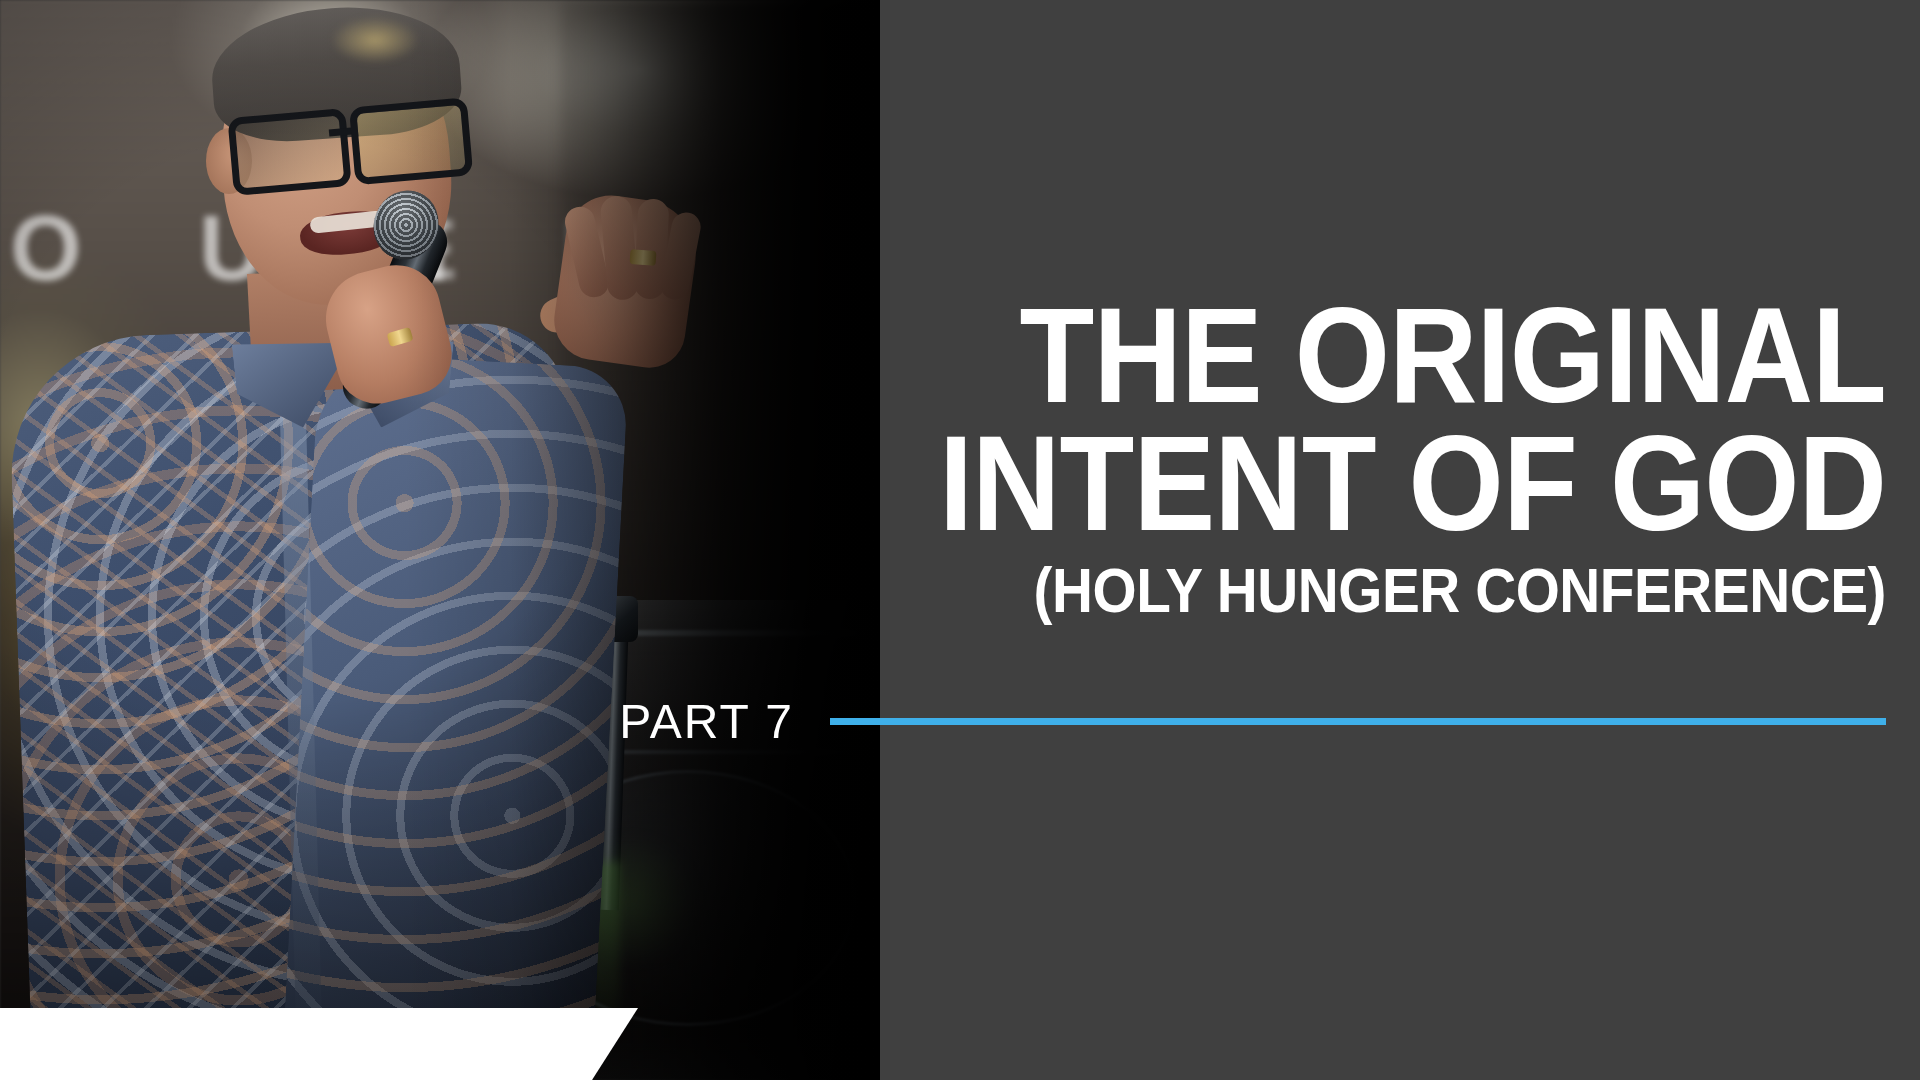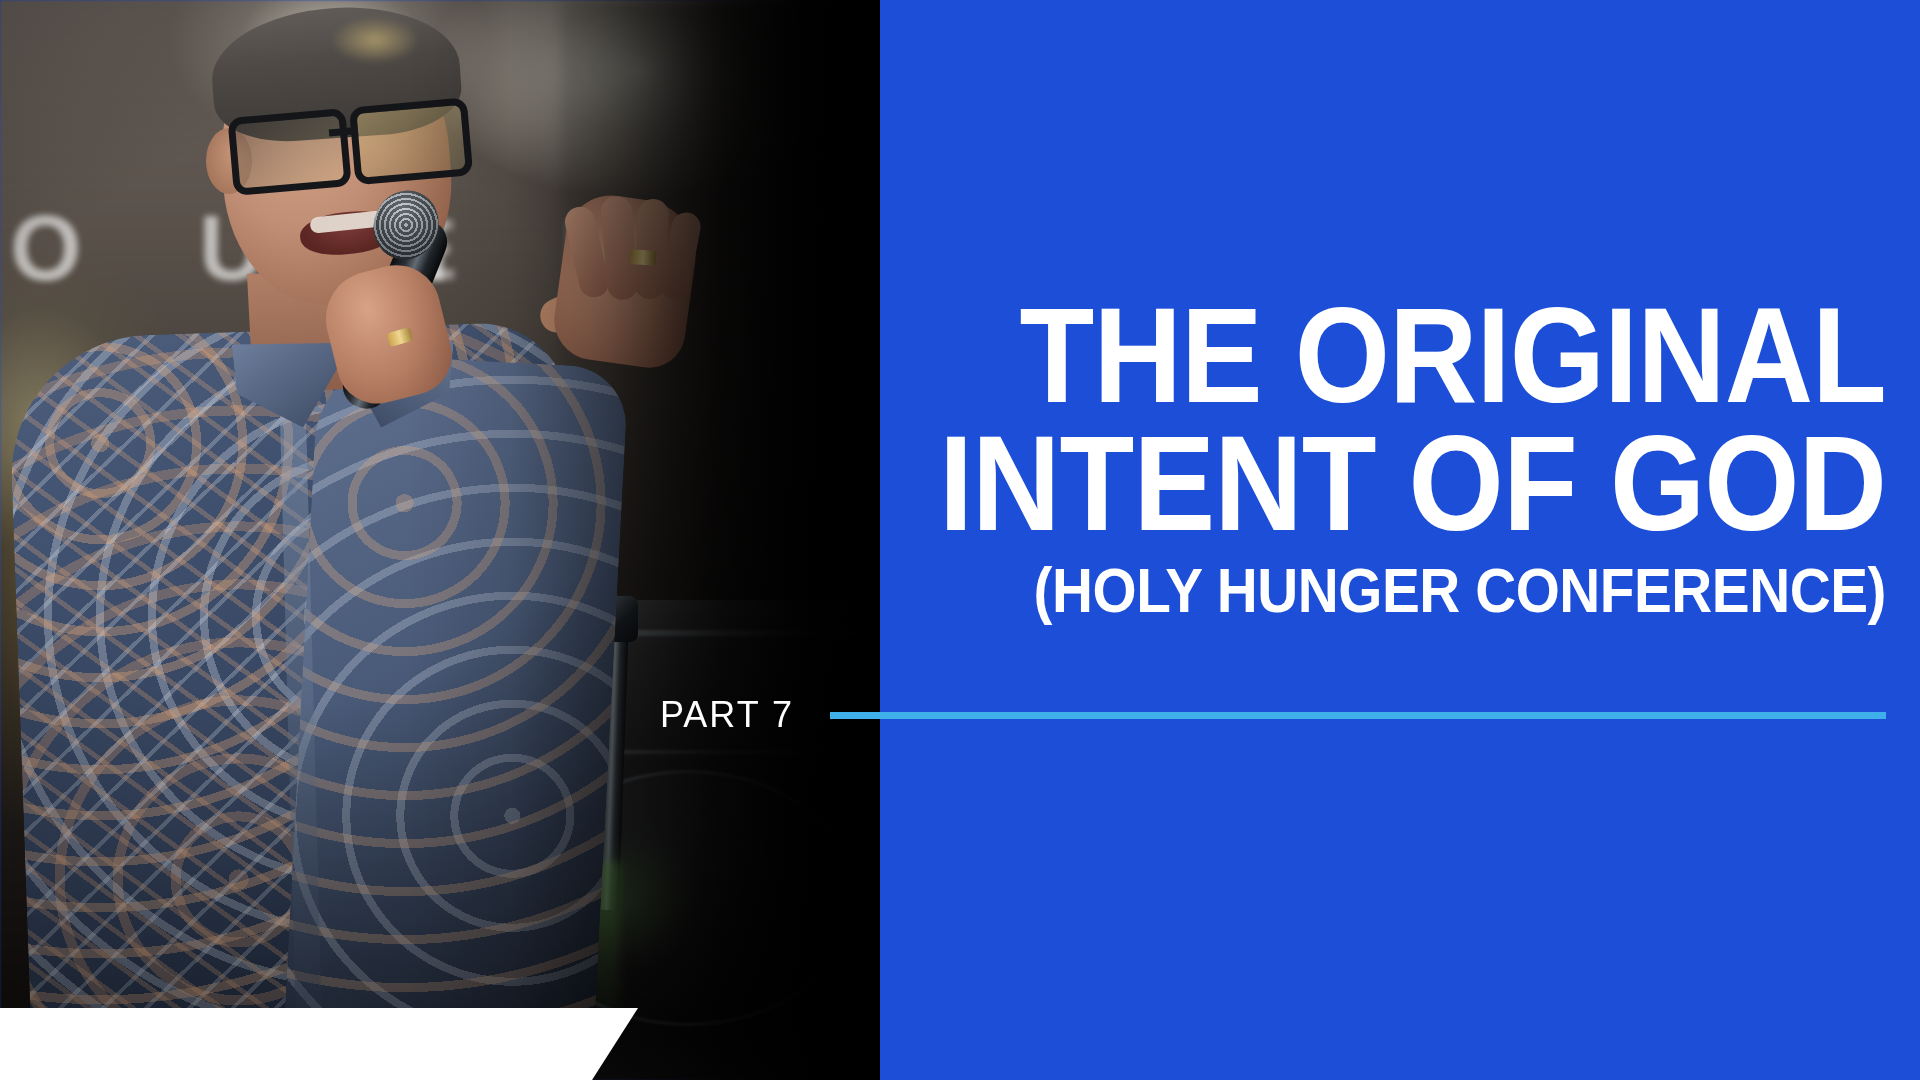--- a/index.html
+++ b/index.html
@@ -3,21 +3,21 @@
 <meta charset="utf-8">
 <style>
   html,body{margin:0;padding:0;background:#000;}
   body{
     width:1920px;height:1080px;overflow:hidden;position:relative;
     font-family:"Liberation Sans","DejaVu Sans",sans-serif;
     background:#000;
   }
 
   
-  .stage{position:absolute;inset:0;background:#1d4ed8;overflow:hidden;}
+  .stage{position:absolute;inset:0;background:#404040;overflow:hidden;}
 
   
   .photo{
     position:absolute;left:0;top:0;width:880px;height:1080px;overflow:hidden;
   }
   .photo-inner{position:absolute;inset:0;}
 
   
   .bg-wall{
     position:absolute;inset:0;
@@ -274,21 +274,21 @@
     transform:scaleX(.90);transform-origin:right center;
     font-family:"Liberation Sans","DejaVu Sans",sans-serif;
   }
 
   
   .part-row{
     position:absolute;right:34px;top:694px;width:1300px;z-index:30;
     display:flex;align-items:center;justify-content:flex-end;gap:36px;
   }
   .part-label{
-    color:#fff;font-weight:400;font-size:36px;letter-spacing:2px;white-space:nowrap;
+    color:#fff;font-weight:400;font-size:48px;letter-spacing:2px;white-space:nowrap;
     font-family:"Liberation Sans","DejaVu Sans",sans-serif;
   }
   .part-rule{height:7px;background:#3fb0ea;flex:0 0 1056px;}
 
   
   .banner{
     position:absolute;left:0;bottom:0;width:672px;height:72px;z-index:40;
     background:#ffffff;
     clip-path:polygon(0 0, 638px 0, 592px 100%, 0 100%);
   }

